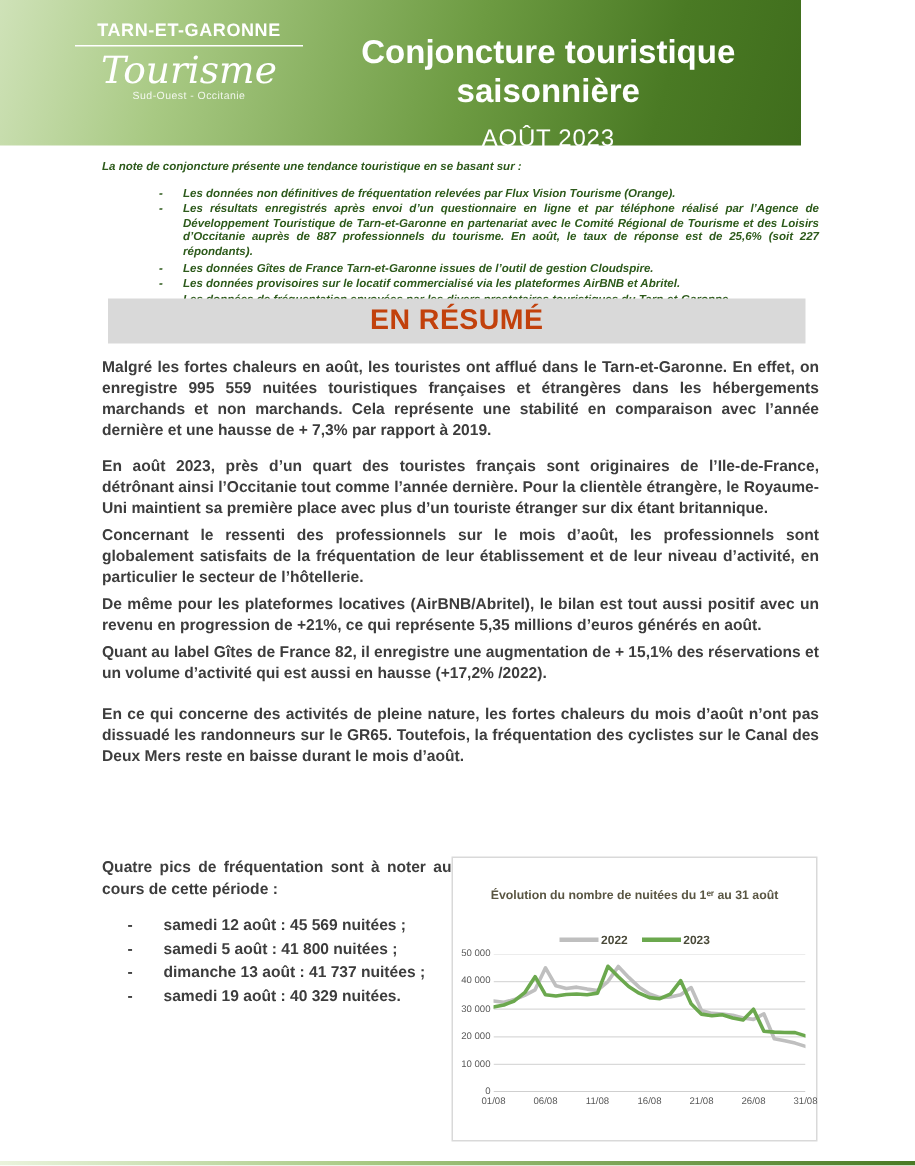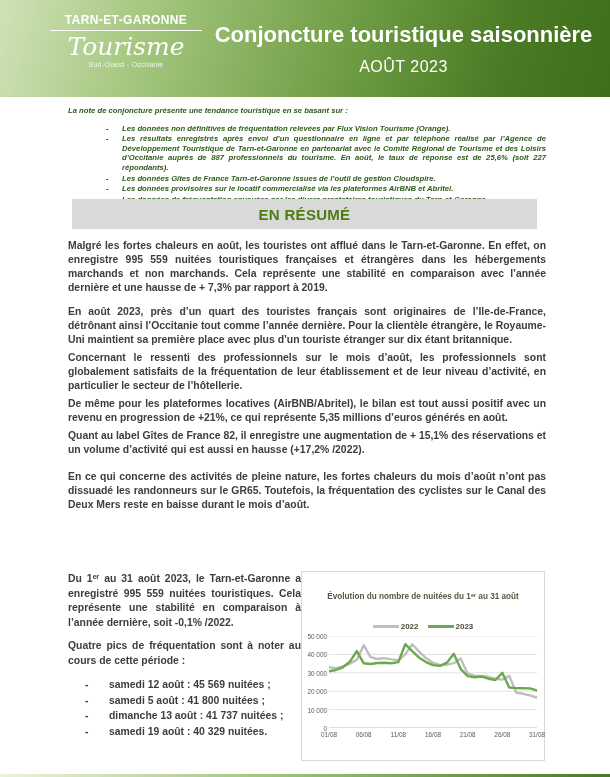--- a/index.html
+++ b/index.html
@@ -1,38 +1,38 @@
 <!DOCTYPE html>
 <html><head>
 <meta charset="utf-8">
 <style>
   html,body{margin:0;padding:0;}
   body{width:610px;height:777px;background:#ffffff;font-family:"Liberation Sans","DejaVu Sans",sans-serif;overflow:hidden;}
   .page{position:relative;width:610px;height:777px;background:#fff;}
 
   
-  .header{position:absolute;top:0;left:0;width:610px;height:97px;
+  .header{position:absolute;top:0;left:0;width:534px;height:97px;
     background:linear-gradient(105deg,#cfe2b8 0%,#a8c983 22%,#6d9b42 58%,#4a7a24 82%,#3f6d1c 100%);}
   .logo{position:absolute;left:50px;top:13px;width:152px;text-align:center;color:#fff;}
   .logo-region{font-size:12px;font-weight:bold;letter-spacing:.4px;padding-bottom:3px;border-bottom:1px solid #ffffff;}
   .logo-brand{font-family:"DejaVu Serif",serif;font-style:italic;font-size:25px;line-height:28px;margin-top:2px;}
   .logo-tagline{font-size:7px;opacity:.85;letter-spacing:.3px;}
   .header-titles{position:absolute;left:205px;right:8px;top:22px;text-align:center;color:#ffffff;}
   .header-title{font-size:22px;font-weight:bold;}
   .header-subtitle{font-size:16px;margin-top:10px;letter-spacing:.5px;}
 
   
   .note{position:absolute;top:106px;left:68px;width:478px;color:#2d5a1b;font-size:7.7px;font-style:italic;font-weight:bold;line-height:9.6px;}
   .note-intro{margin-bottom:8px;}
   .note-item{position:relative;padding-left:54px;text-align:justify;margin-bottom:1px;}
   .note-item::before{content:"-";position:absolute;left:38px;}
 
   
-  .banner{position:absolute;left:72px;width:465px;height:30px;background:#d9d9d9;color:#4d7c0f;
-    font-weight:bold;font-size:15px;display:flex;align-items:center;justify-content:center;letter-spacing:.3px;}
+  .banner{position:absolute;left:72px;width:465px;height:30px;background:#d9d9d9;color:#c2410c;
+    font-weight:bold;font-size:19px;display:flex;align-items:center;justify-content:center;letter-spacing:.3px;}
   .banner-resume{top:199px;}
   .banner-freq{top:503px;}
 
   
   .resume{position:absolute;top:239px;left:68px;width:478px;color:#3d3d3d;font-size:10.4px;font-weight:bold;line-height:14px;text-align:justify;}
   .resume p{margin:0 0 10px 0;}
   .resume p.tight{margin-bottom:4px;}
   .resume p.before-gap{margin-top:13px;}
 
   
@@ -93,21 +93,20 @@
     <p class="tight">En août 2023, près d’un quart des touristes français sont originaires de l’Ile-de-France, détrônant ainsi l’Occitanie tout comme l’année dernière. Pour la clientèle étrangère, le Royaume-Uni maintient sa première place avec plus d’un touriste étranger sur dix étant britannique.</p>
     <p class="tight">Concernant le ressenti des professionnels sur le mois d’août, les professionnels sont globalement satisfaits de la fréquentation de leur établissement et de leur niveau d’activité, en particulier le secteur de l’hôtellerie.</p>
     <p class="tight">De même pour les plateformes locatives (AirBNB/Abritel), le bilan est tout aussi positif avec un revenu en progression de +21%, ce qui représente 5,35 millions d’euros générés en août.</p>
     <p class="tight">Quant au label Gîtes de France 82, il enregistre une augmentation de + 15,1% des réservations et un volume d’activité qui est aussi en hausse (+17,2% /2022).</p>
     <p class="before-gap">En ce qui concerne des activités de pleine nature, les fortes chaleurs du mois d’août n’ont pas dissuadé les randonneurs sur le GR65. Toutefois, la fréquentation des cyclistes sur le Canal des Deux Mers reste en baisse durant le mois d’août.</p>
   </div>
 
 
 
   <div class="left-col">
-    <p>Du 1ᵉʳ au 31 août 2023, le Tarn-et-Garonne a enregistré 995 559 nuitées touristiques. Cela représente une stabilité en comparaison à l’année dernière, soit -0,1% /2022.</p>
     <p>Quatre pics de fréquentation sont à noter au cours de cette période :</p>
     <div class="peak-item">samedi 12 août : 45 569 nuitées ;</div>
     <div class="peak-item">samedi 5 août : 41 800 nuitées ;</div>
     <div class="peak-item">dimanche 13 août : 41 737 nuitées ;</div>
     <div class="peak-item">samedi 19 août : 40 329 nuitées.</div>
   </div>
 
   <div class="chart-box">
     <div class="chart-title">Évolution du nombre de nuitées du 1ᵉʳ au 31 août</div>
     <div class="chart-legend" id="chart-legend">

